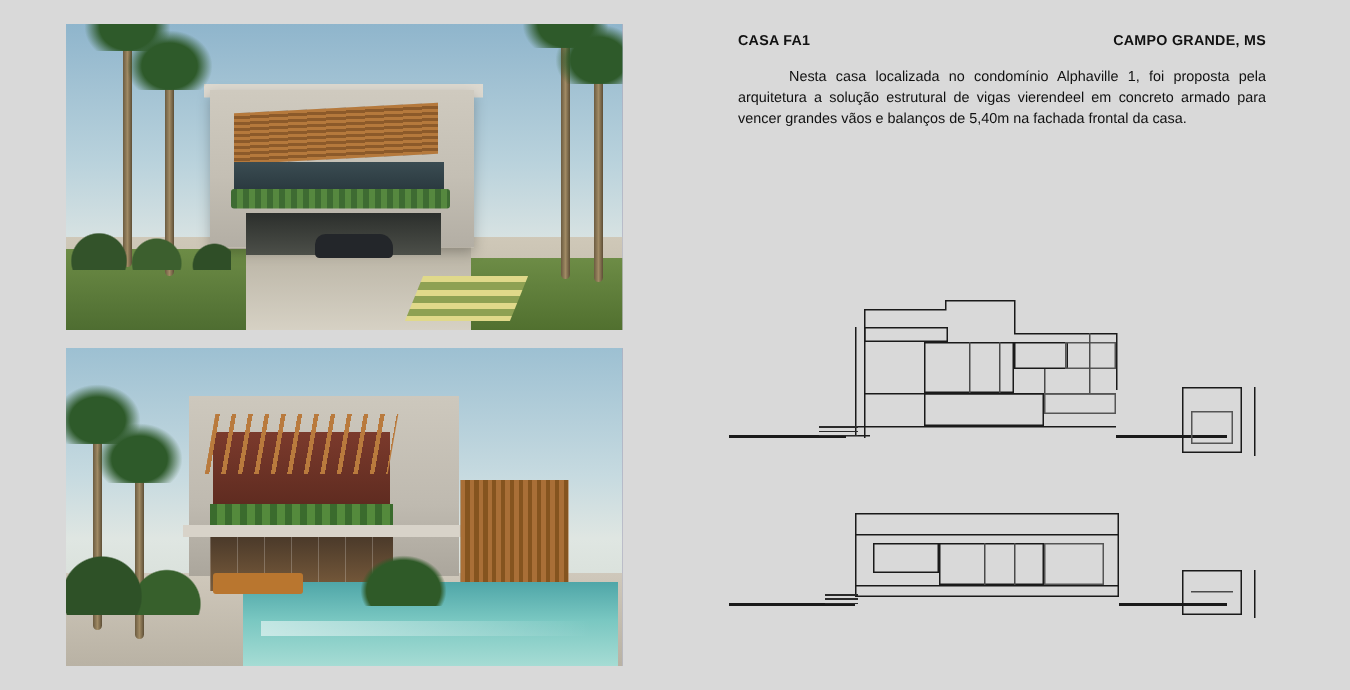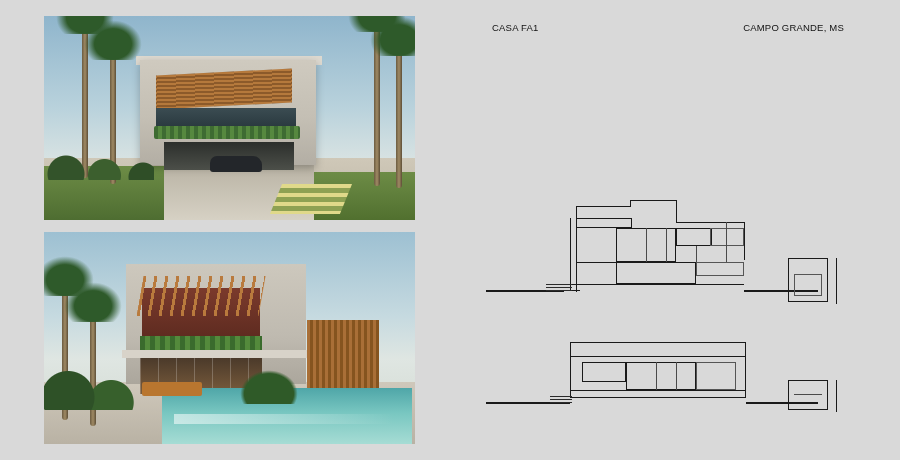--- a/index.html
+++ b/index.html
@@ -198,21 +198,21 @@
     position: absolute;
     left: 492px;
     top: 22px;
     width: 352px;
   }
   .titles {
     display: flex;
     justify-content: space-between;
     align-items: baseline;
     font-size: 9.5px;
-    font-weight: normal;
+    font-weight: bold;
     color: #111;
     letter-spacing: .2px;
     margin-bottom: 12px;
   }
   .body-text p {
     margin: 0 0 2px 0;
     font-size: 9.6px;
     line-height: 14.2px;
     color: #111;
     text-align: justify;
@@ -303,20 +303,21 @@
       <div class="r2-hedge"></div>
     </div>
   </div>
 
   <div class="text-panel">
     <div class="titles">
       <span>CASA FA1</span>
       <span>CAMPO GRANDE, MS</span>
     </div>
     <div class="body-text">
+      <p>Nesta casa localizada no condomínio Alphaville 1, foi proposta pela arquitetura a solução estrutural de vigas vierendeel em concreto armado para vencer grandes vãos e balanços de 5,40m na fachada frontal da casa.</p>
     </div>
   </div>
 
   <div class="drawings">
 
     <div class="sec sec-top">
 
       <div class="ln ln-v" style="left:100px; top:22px; height:72px;"></div>
       <div class="ln ln-v" style="left:106px; top:10px; height:86px;"></div>
       <div class="ln ln-h" style="left:106px; top:10px; width:54px;"></div>

